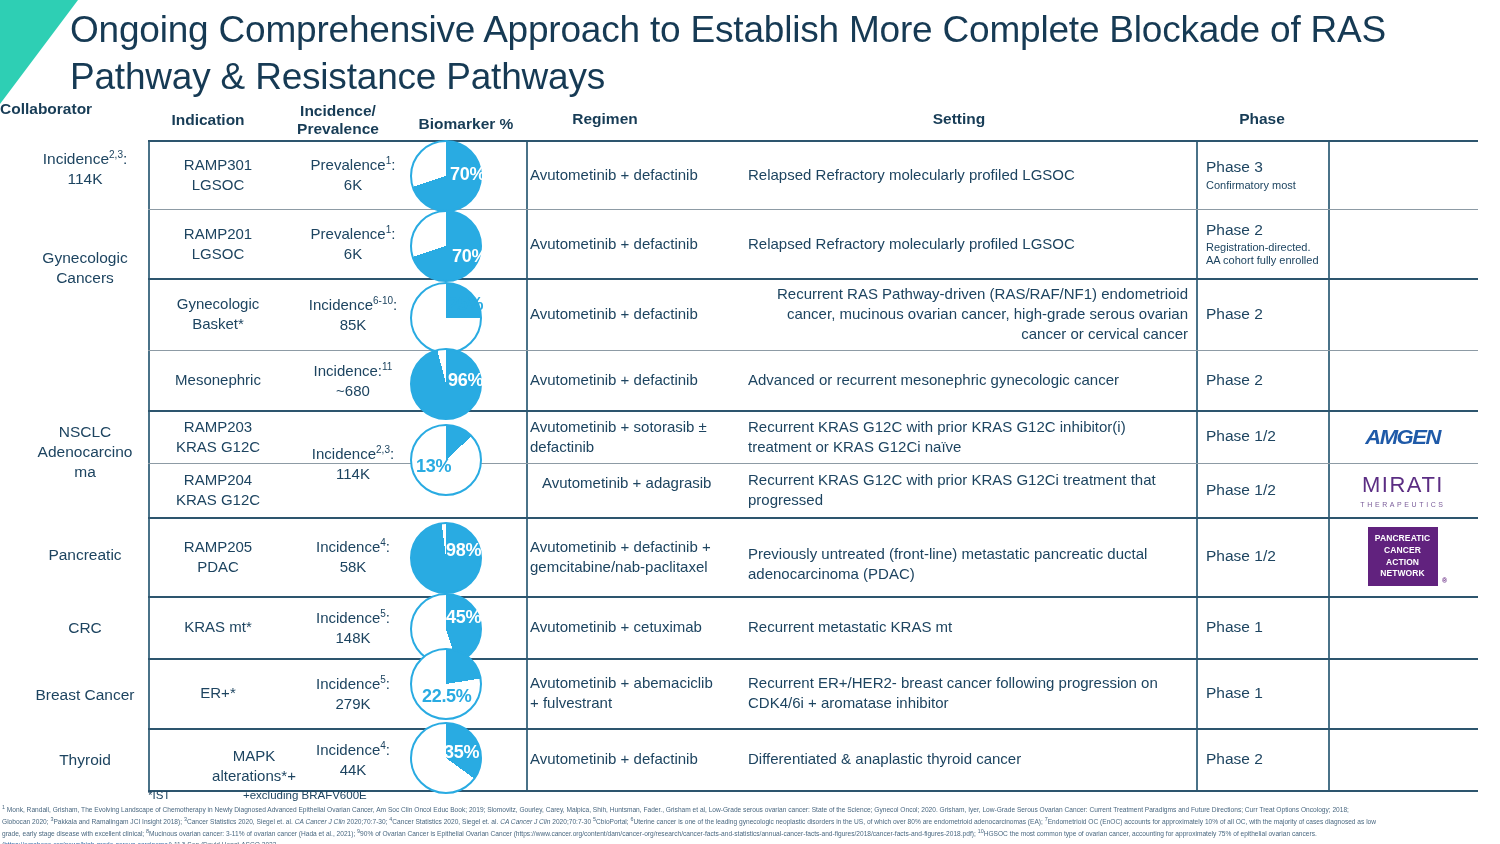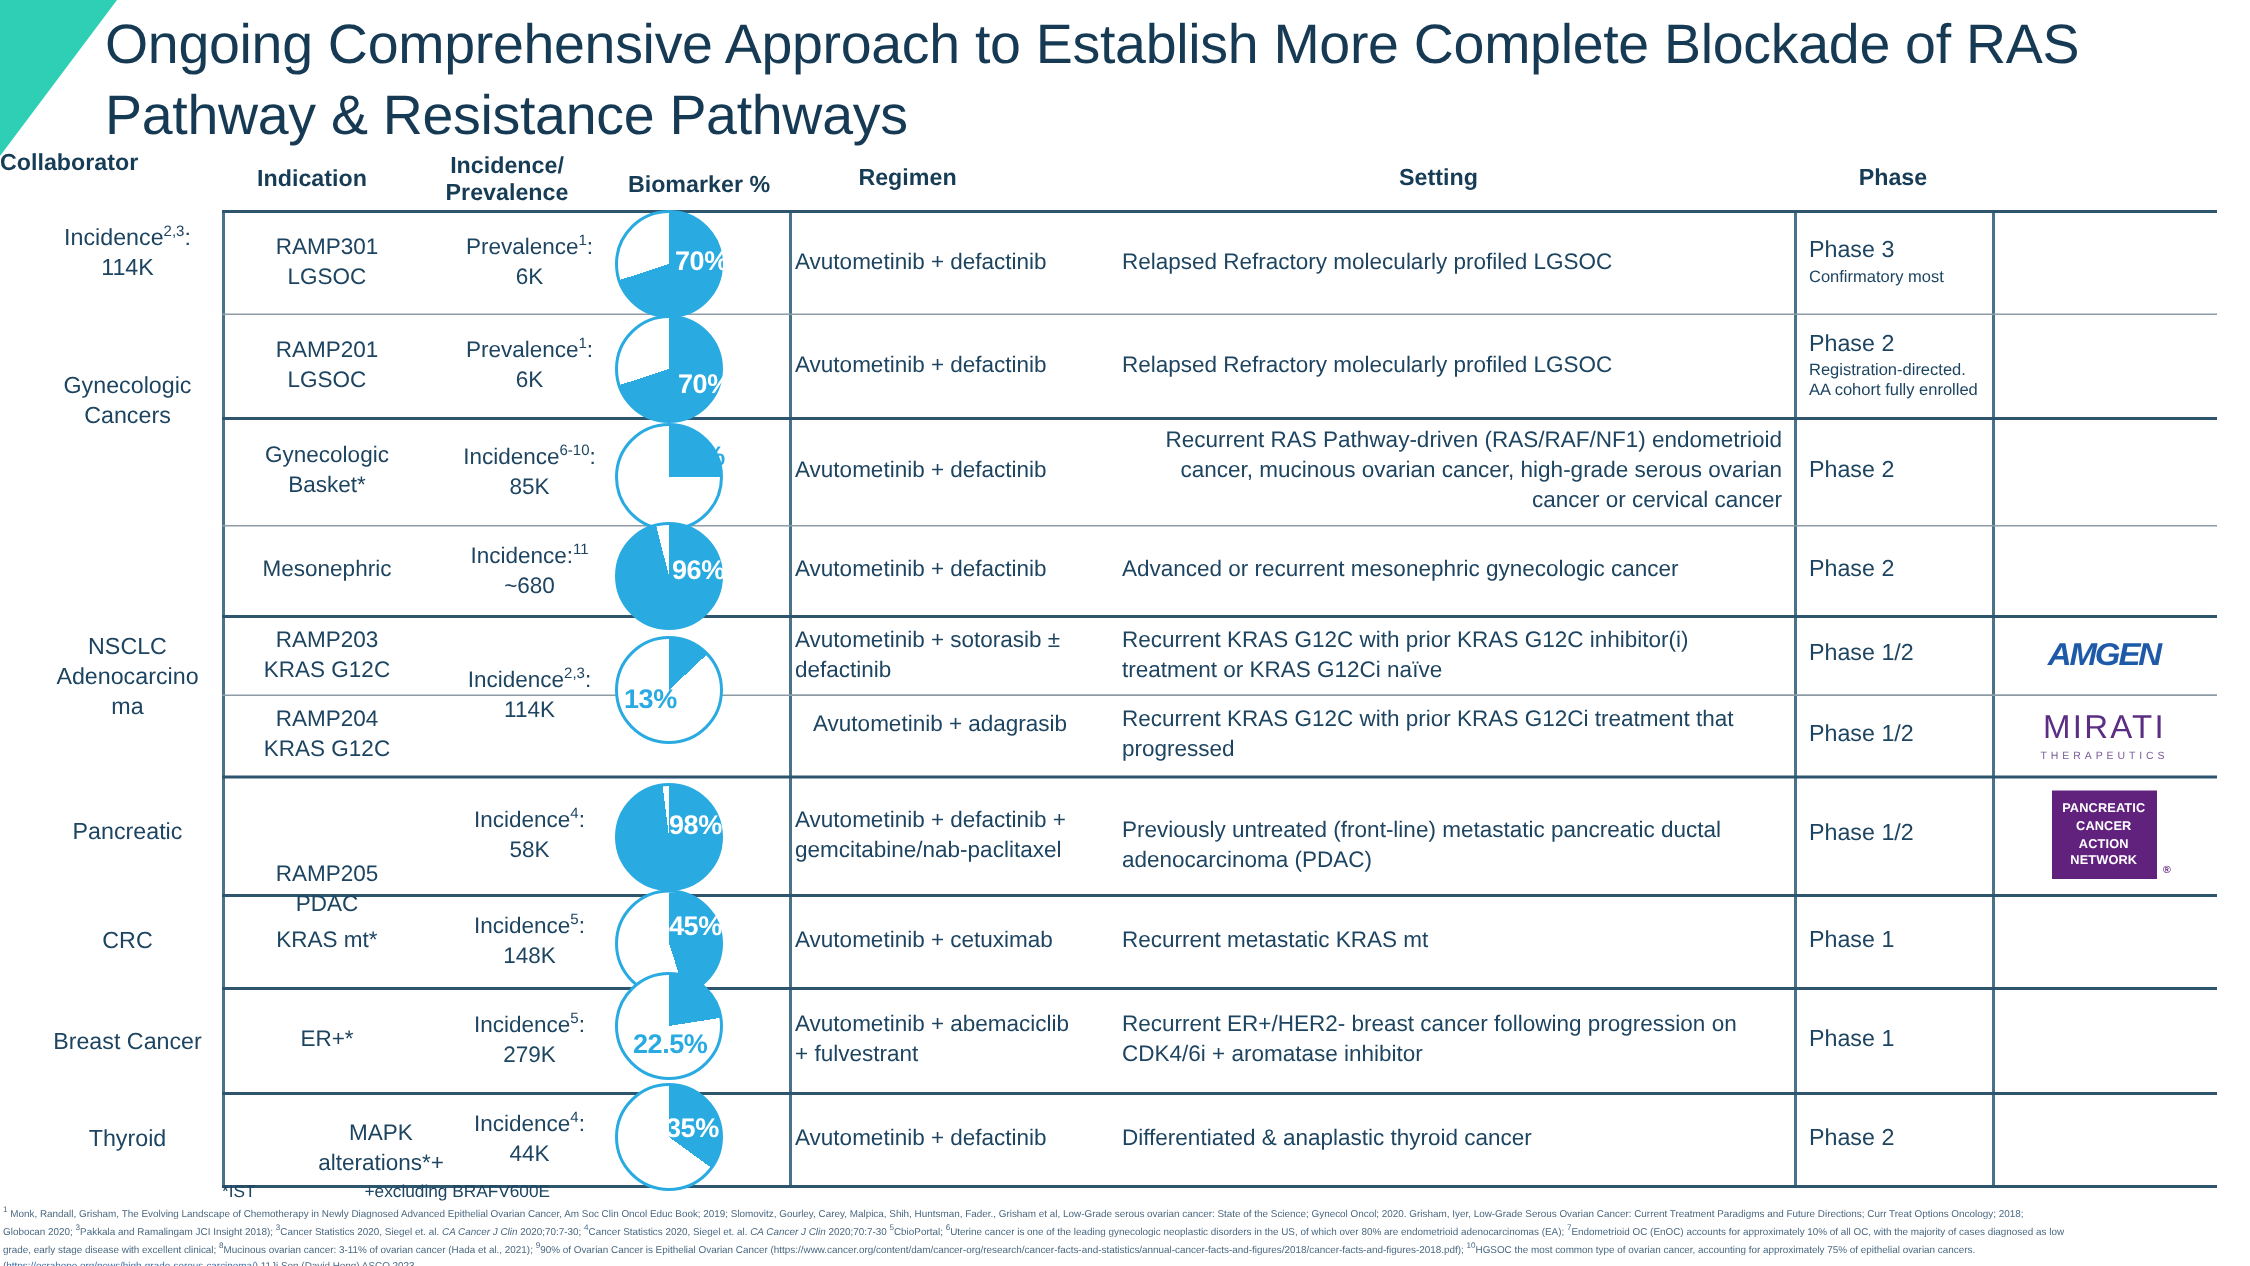--- a/index.html
+++ b/index.html
@@ -217,21 +217,21 @@
         <div class="cell left" style="left: 704px; top: 323px; width: 470px; height: 54px; padding-left: 22px;">Recurrent KRAS G12C with prior KRAS G12Ci treatment that progressed</div>
         <div class="cell phase-cell" style="left: 1174px; top: 323px; width: 132px; height: 54px;">
           <div class="phase-main">Phase 1/2</div>
         </div>
         <div class="cell center" style="left: 1306px; top: 323px; width: 150px; height: 54px;">
           <div class="logo-mirati-wrap">
             <div class="logo-mirati">MIRATI</div>
             <div class="logo-mirati-sub">THERAPEUTICS</div>
           </div>
         </div>
-        <div class="cell center col-ind" style="left: 126px; top: 377px; width: 140px; height: 79px; margin-top: 36px;">RAMP205<br>PDAC</div>
+        <div class="cell center col-ind" style="left: 126px; top: 377px; width: 140px; height: 79px;">RAMP205<br>PDAC</div>
         <div class="cell center" style="left: 266px; top: 377px; width: 130px; height: 79px;">
           <div style="text-align:center">Incidence<sup style="font-size:10px">4</sup>:<br>58K</div>
         </div>
         <div class="cell left" style="left: 504px; top: 377px; width: 200px; height: 79px; padding-left: 4px;">Avutometinib + defactinib + gemcitabine/nab-paclitaxel</div>
         <div class="cell left" style="left: 704px; top: 377px; width: 470px; height: 94px; padding-left: 22px;">Previously untreated (front-line) metastatic pancreatic ductal adenocarcinoma (PDAC)</div>
         <div class="cell phase-cell" style="left: 1174px; top: 377px; width: 132px; height: 79px;">
           <div class="phase-main">Phase 1/2</div>
         </div>
         <div class="cell center" style="left: 1306px; top: 377px; width: 150px; height: 79px;">
           <div class="logo-pancan">PANCREATIC<br>CANCER<br>ACTION<br>NETWORK<span class="reg">®</span></div>

